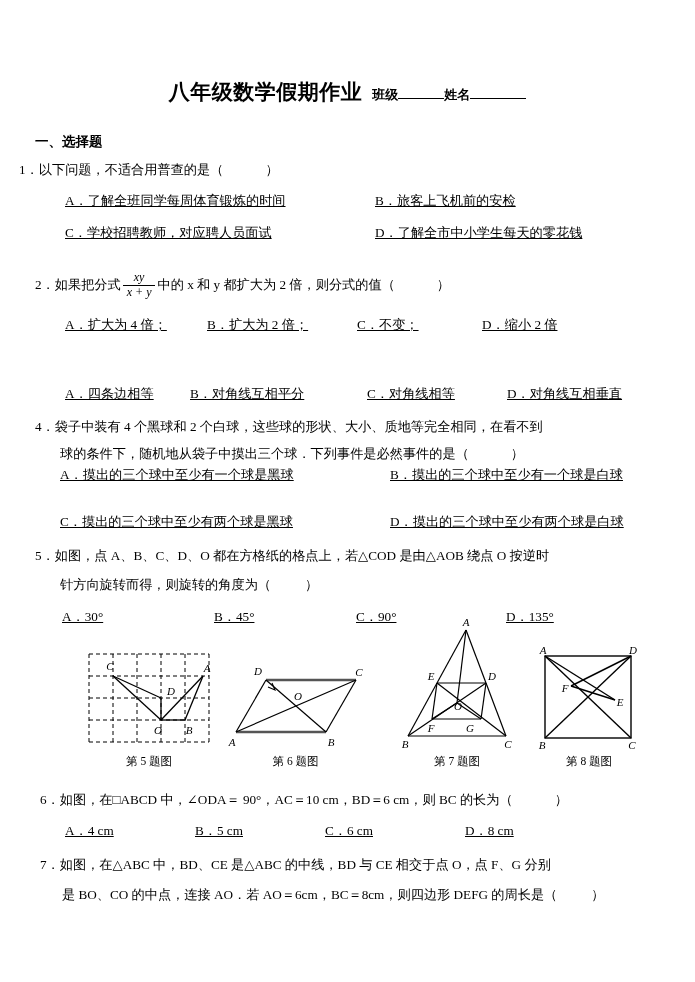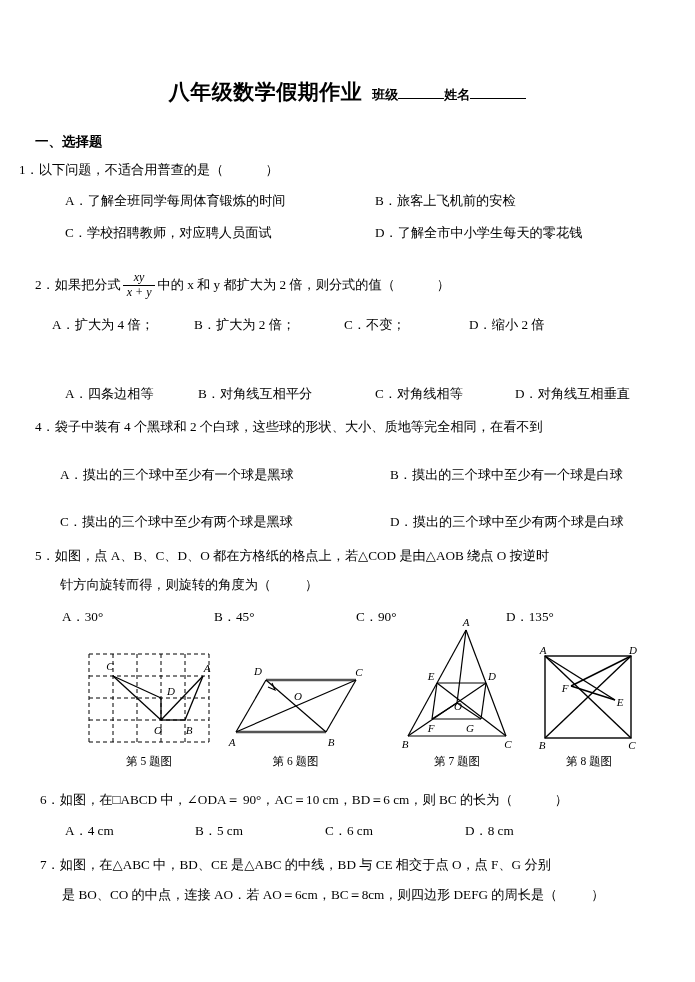--- a/index.html
+++ b/index.html
@@ -73,20 +73,21 @@
     font-size: 13.2px;
     white-space: nowrap;
   }
   .opts {
     position: absolute;
     font-size: 13.2px;
     white-space: nowrap;
   }
   .opt {
     display: inline-block;
+    text-decoration: underline;
   }
   .paren-gap {
     display: inline-block;
     width: 42px;
   }
   .paren-gap-sm {
     display: inline-block;
     width: 34px;
   }
 
@@ -154,30 +155,33 @@
   <div class="opts" style="left:65px; top:192px;">
     <span class="opt" style="width:310px;">A．了解全班同学每周体育锻炼的时间</span><span class="opt">B．旅客上飞机前的安检</span>
   </div>
   <div class="opts" style="left:65px; top:224px;">
     <span class="opt" style="width:310px;">C．学校招聘教师，对应聘人员面试</span><span class="opt">D．了解全市中小学生每天的零花钱</span>
   </div>
 
   <div class="q" style="left:35px; top:272px;">
     <span>2．</span><span>如果把分式</span><span class="frac"><span class="num">xy</span><span class="den">x + y</span></span><span>中的 x 和 y 都扩大为 2 倍，则分式的值（</span><span class="paren-gap"></span><span>）</span>
   </div>
-  <div class="opts" style="left:52px; top:316px;">
+  <div class="opts" style="left:65px; top:316px;">
     <span class="opt" style="width:142px;">A．扩大为 4 倍；</span><span class="opt" style="width:150px;">B．扩大为 2 倍；</span><span class="opt" style="width:125px;">C．不变；</span><span class="opt">D．缩小 2 倍</span>
   </div>
 
   <div class="opts" style="left:65px; top:385px;">
-    <span class="opt" style="width:125px;">A．四条边相等</span><span class="opt" style="width:150px;margin-left:8px;">B．对角线互相平分</span><span class="opt" style="width:140px;margin-left:27px;">C．对角线相等</span><span class="opt">D．对角线互相垂直</span>
+    <span class="opt" style="width:125px;">A．四条边相等</span><span class="opt" style="width:150px;">B．对角线互相平分</span><span class="opt" style="width:140px;margin-left:27px;">C．对角线相等</span><span class="opt">D．对角线互相垂直</span>
   </div>
 
   <div class="q" style="left:35px; top:417px;">
     <span>4．</span><span>袋子中装有 4 个黑球和 2 个白球，这些球的形状、大小、质地等完全相同，在看不到</span>
+  </div>
+  <div class="q-indent" style="left:60px; top:445px;">
+    <span>球的条件下，随机地从袋子中摸出三个球．下列事件是必然事件的是（</span><span class="paren-gap"></span><span>）</span>
   </div>
   <div class="opts" style="left:60px; top:466px;">
     <span class="opt" style="width:330px;">A．摸出的三个球中至少有一个球是黑球</span><span class="opt">B．摸出的三个球中至少有一个球是白球</span>
   </div>
   <div class="opts" style="left:60px; top:513px;">
     <span class="opt" style="width:330px;">C．摸出的三个球中至少有两个球是黑球</span><span class="opt">D．摸出的三个球中至少有两个球是白球</span>
   </div>
 
   <div class="q" style="left:35px; top:546px;">
     <span>5．</span><span>如图，点 A、B、C、D、O 都在方格纸的格点上，若△COD 是由△AOB 绕点 O 按逆时</span>

